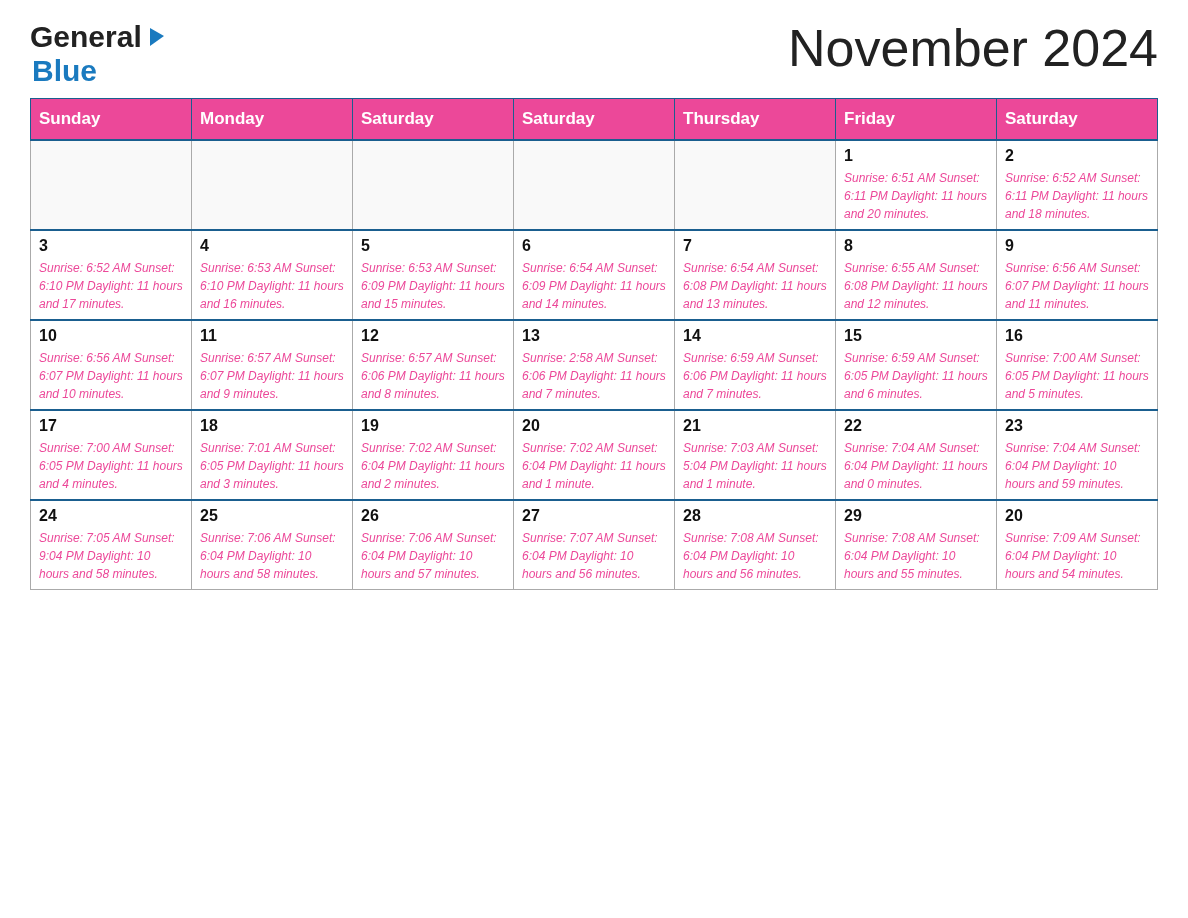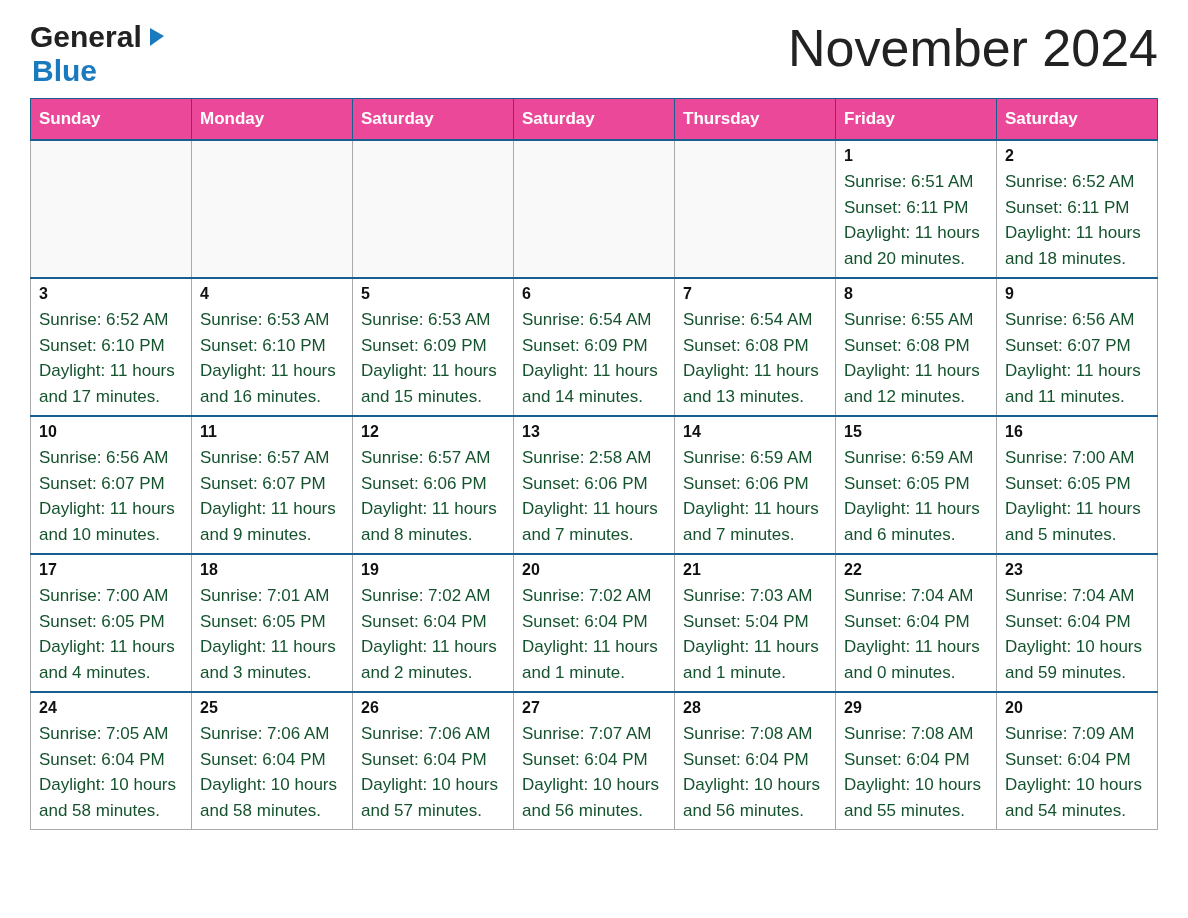--- a/index.html
+++ b/index.html
@@ -61,23 +61,24 @@
       border-top: 2px solid #1a5e8f;
     }
     .day-num {
       font-size: 16px;
       font-weight: bold;
       margin-bottom: 4px;
       color: #111;
       display: block;
     }
     .day-info {
-      font-size: 17px;
+      font-size: 12px;
       line-height: 1.5;
-      color: #14532d;
+      color: #ec4899;
+      font-style: italic;
     }
     .empty-cell {
       background: #f9f9f9;
     }
     .logo-wrapper {
       display: flex;
       flex-direction: column;
     }
     .logo-row1 {
       display: flex;
@@ -295,21 +296,21 @@
           <div class="day-info">Sunrise: 7:04 AM
 Sunset: 6:04 PM
 Daylight: 10 hours
 and 59 minutes.</div>
         </td>
       </tr>
       <tr>
         <td>
           <span class="day-num">24</span>
           <div class="day-info">Sunrise: 7:05 AM
-Sunset: 6:04 PM
+Sunset: 9:04 PM
 Daylight: 10 hours
 and 58 minutes.</div>
         </td>
         <td>
           <span class="day-num">25</span>
           <div class="day-info">Sunrise: 7:06 AM
 Sunset: 6:04 PM
 Daylight: 10 hours
 and 58 minutes.</div>
         </td>

